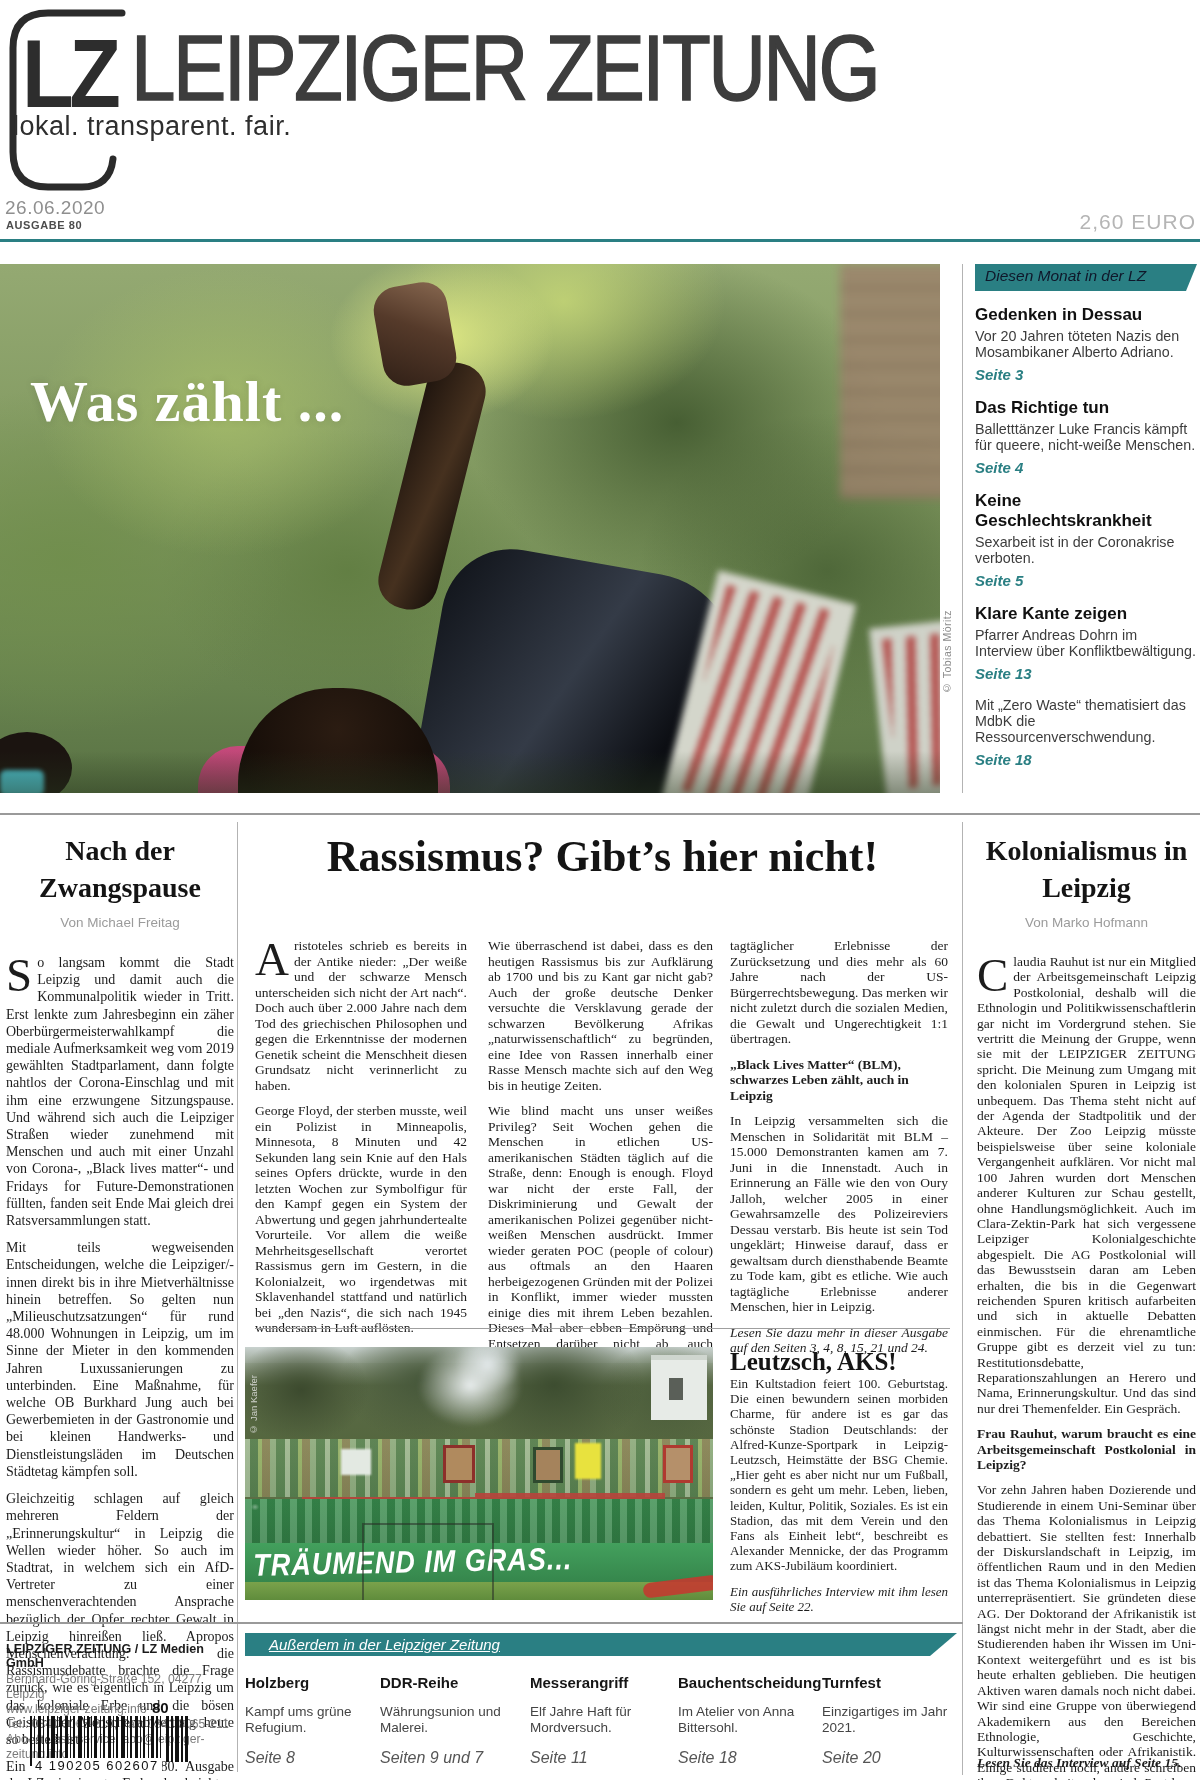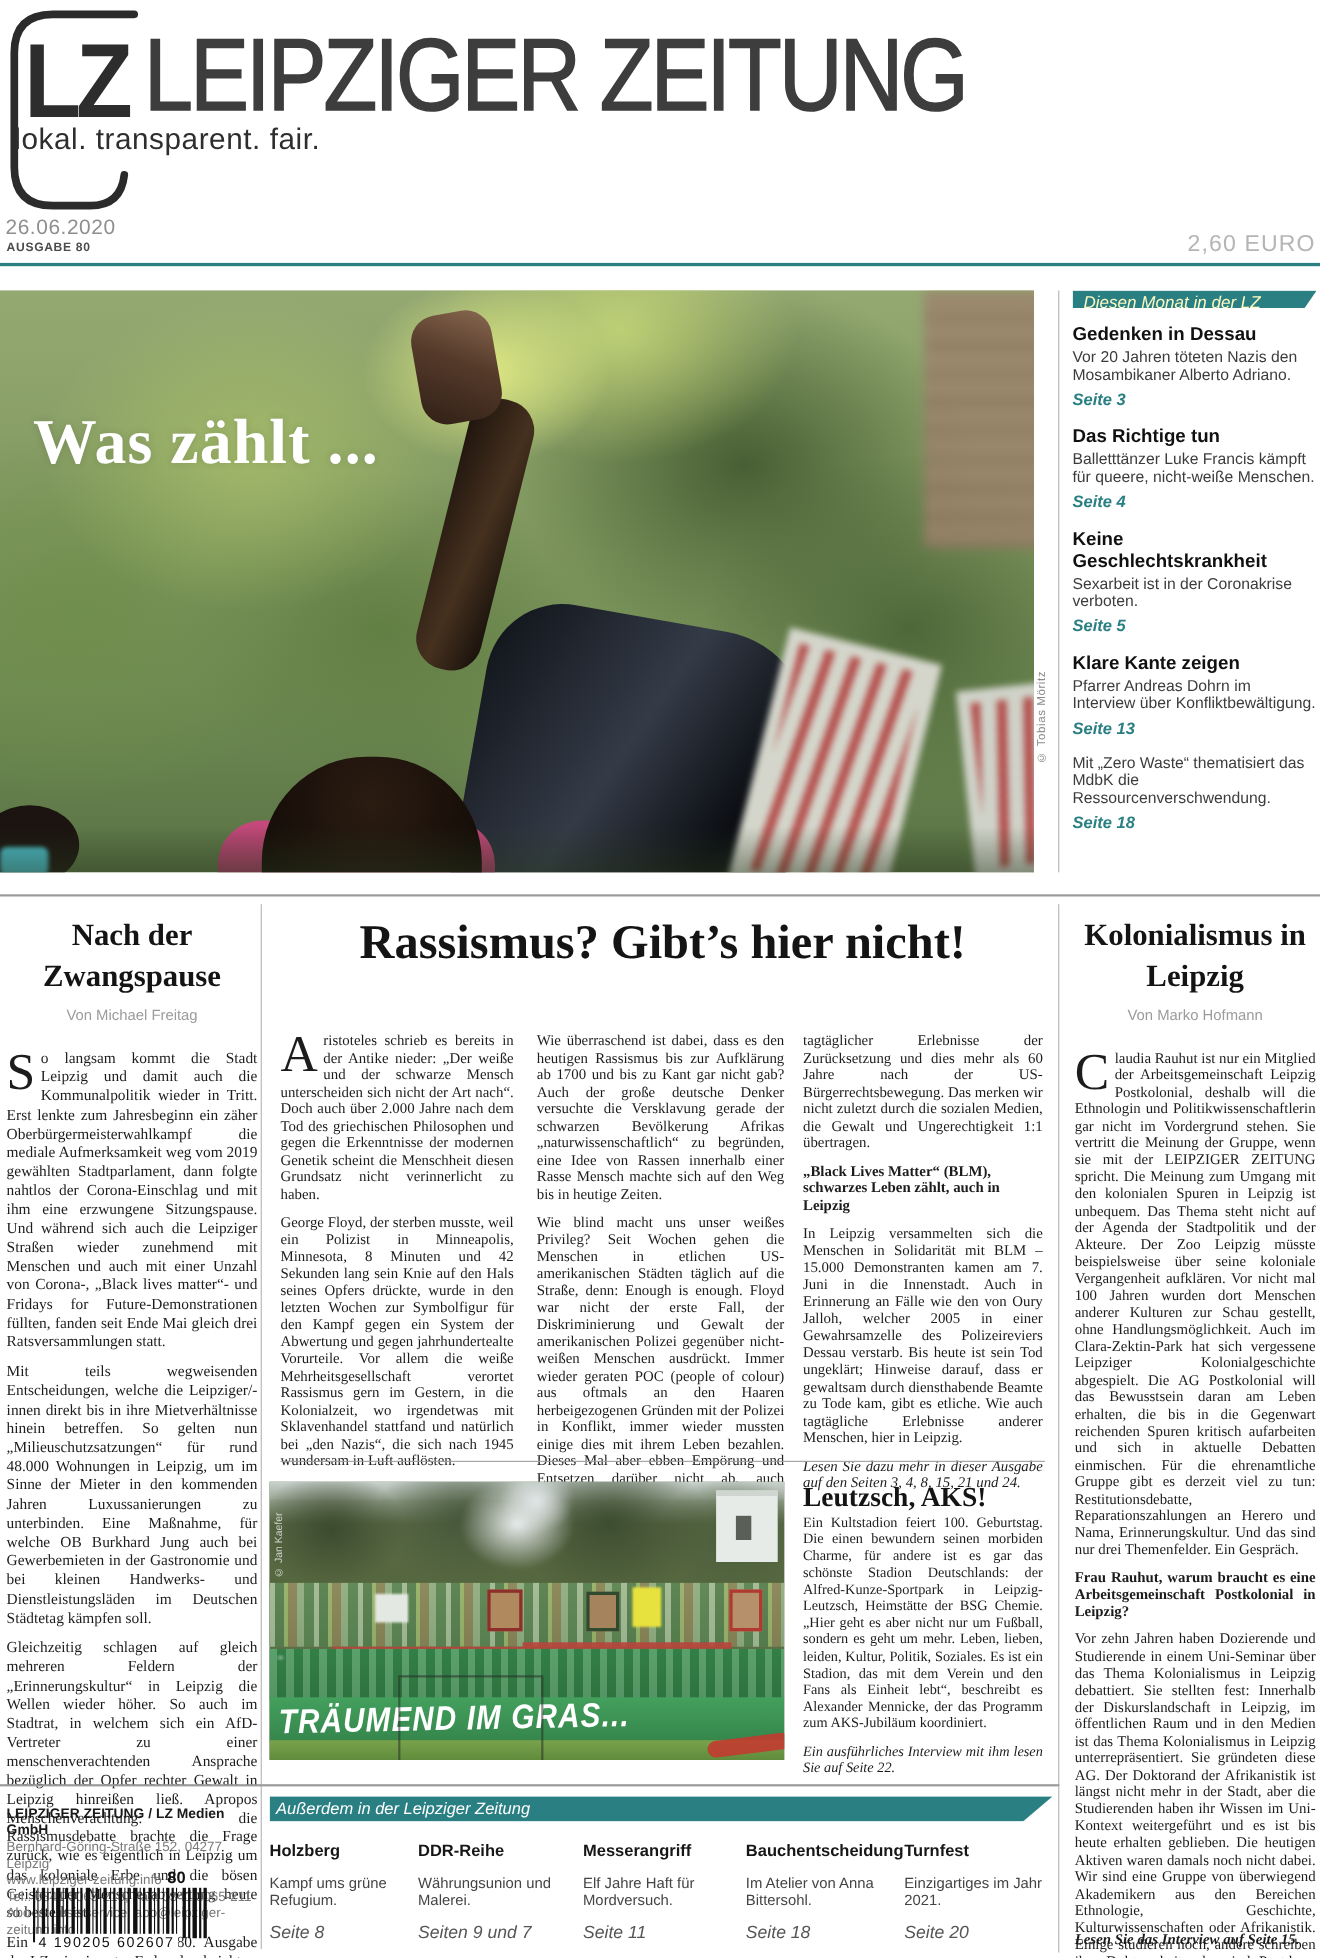--- a/index.html
+++ b/index.html
@@ -60,21 +60,21 @@
   
   .rule-a{left:0;top:813px;width:1200px;height:2px;background:#9a9a9a;}
   .rule-b{left:0;top:1622px;width:963px;height:2px;background:#9a9a9a;}
   .rule-mid{left:255px;top:1328px;width:695px;height:1px;background:#9f9f9f;}
   .div-l{left:237px;top:822px;width:1px;height:950px;background:#b3b3b3;}
   .div-r1{left:962px;top:264px;width:1px;height:529px;background:#b3b3b3;}
   .div-r2{left:962px;top:822px;width:1px;height:953px;background:#b3b3b3;}
 
   
   .sb{left:975px;top:264px;width:222px;font-family:"Liberation Sans",sans-serif;}
-  .sb-banner{height:16px;background:var(--accent);color:#fef9c3;font-style:italic;font-size:15.5px;
+  .sb-banner{height:27px;background:var(--accent);color:#0f172a;font-style:italic;font-size:15.5px;
              line-height:23px;padding-left:10px;box-sizing:border-box;
              clip-path:polygon(0 0,100% 0,calc(100% - 11px) 100%,0 100%);}
   .sb-item{margin-top:14px;}
   .sb-item h4{margin:0 0 3px;font-size:17px;line-height:20px;color:#111;}
   .sb-item p{margin:0;font-size:14.3px;line-height:16px;color:#3c3c3c;}
   .sb-page{display:inline-block;margin-top:6px;font-style:italic;font-weight:700;font-size:15px;color:var(--accent);}
 
   
   .art h2{margin:0;text-align:center;font-size:28px;line-height:37px;color:#141414;}
   .byline{margin-top:9px;text-align:center;font:400 13.5px "Liberation Sans",sans-serif;color:#9b9b9b;}
@@ -146,21 +146,21 @@
   .imprint{left:6px;top:1642px;width:228px;font-family:"Liberation Sans",sans-serif;}
   .imprint h5{margin:0 0 2px;font-size:12.6px;color:#1a1a1a;}
   .imprint p{margin:0;font-size:12.2px;line-height:15px;color:#7a7a7a;}
   .bc-svg{left:30px;top:1716px;}
   .bc-80{left:152px;top:1699px;font:700 15px "Liberation Sans",sans-serif;color:#111;}
   .bc-digits{left:32px;top:1758px;font:400 13px "Liberation Sans",sans-serif;color:#111;letter-spacing:1.5px;background:#fff;padding:0 3px;}
 
   
   .f-banner{left:245px;top:1633px;width:712px;height:23px;background:var(--accent);
      clip-path:polygon(0 0,100% 0,calc(100% - 27px) 100%,0 100%);}
-  .f-banner span{display:inline-block;padding-left:6px;font:italic 400 15px/23px "Liberation Sans",sans-serif;color:#fff;}
+  .f-banner span{display:inline-block;padding-left:24px;font:italic 400 15px/23px "Liberation Sans",sans-serif;color:#fff;text-decoration:underline;}
   .fcol{top:1674px;font-family:"Liberation Sans",sans-serif;}
   .fcol h4{margin:0;font-size:15px;color:#161616;}
   .fcol p{margin:13px 0 0;font-size:13.5px;line-height:16px;color:#444;}
   .fcol .fpage{display:inline-block;margin-top:13px;font-style:italic;font-size:16px;color:#555;}
   .f1{left:245px;width:118px;} .f2{left:380px;width:132px;} .f3{left:530px;width:132px;}
   .f4{left:678px;width:128px;} .f5{left:822px;width:126px;}
   .r-note{left:977px;top:1755px;width:219px;font:italic 700 13.5px "Liberation Serif",serif;color:#1c1c1c;}
 </style>
 </head>
 <body>

